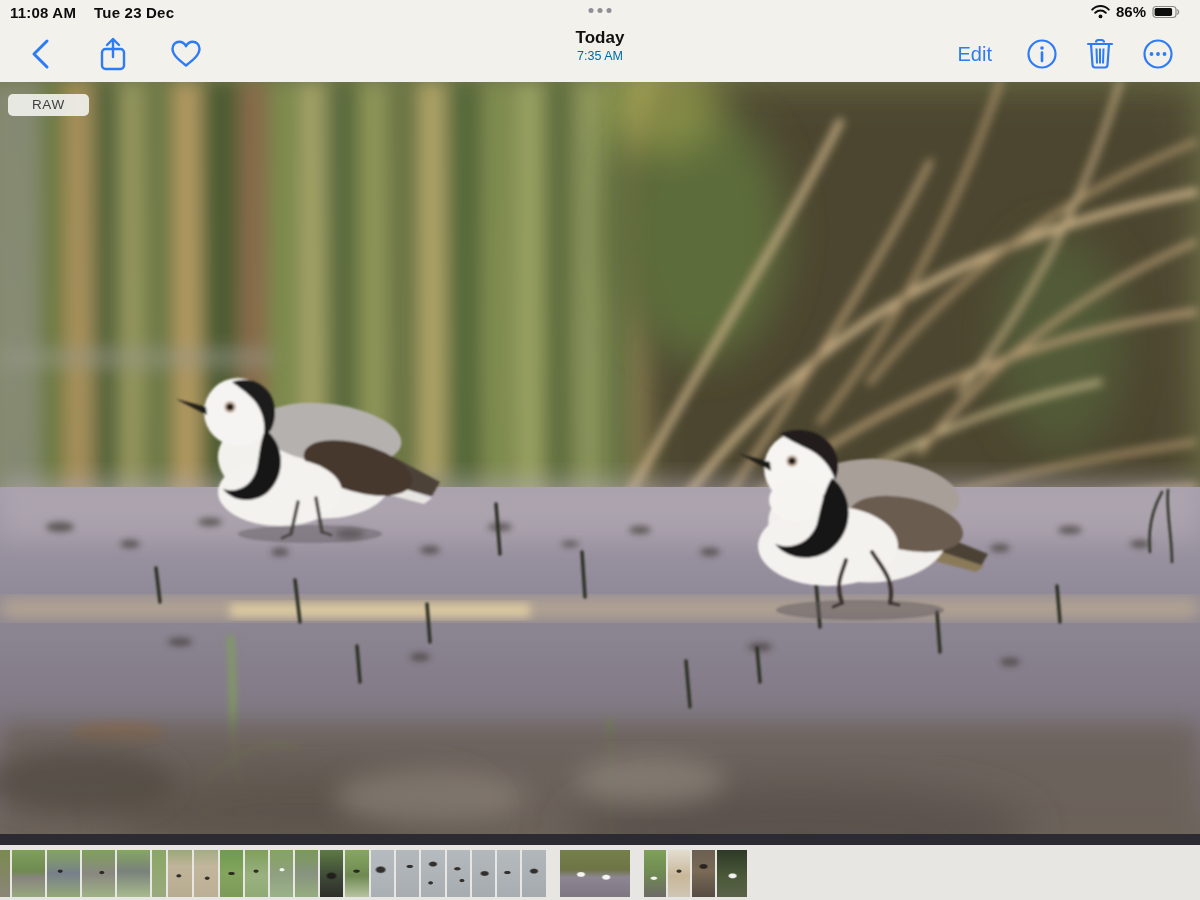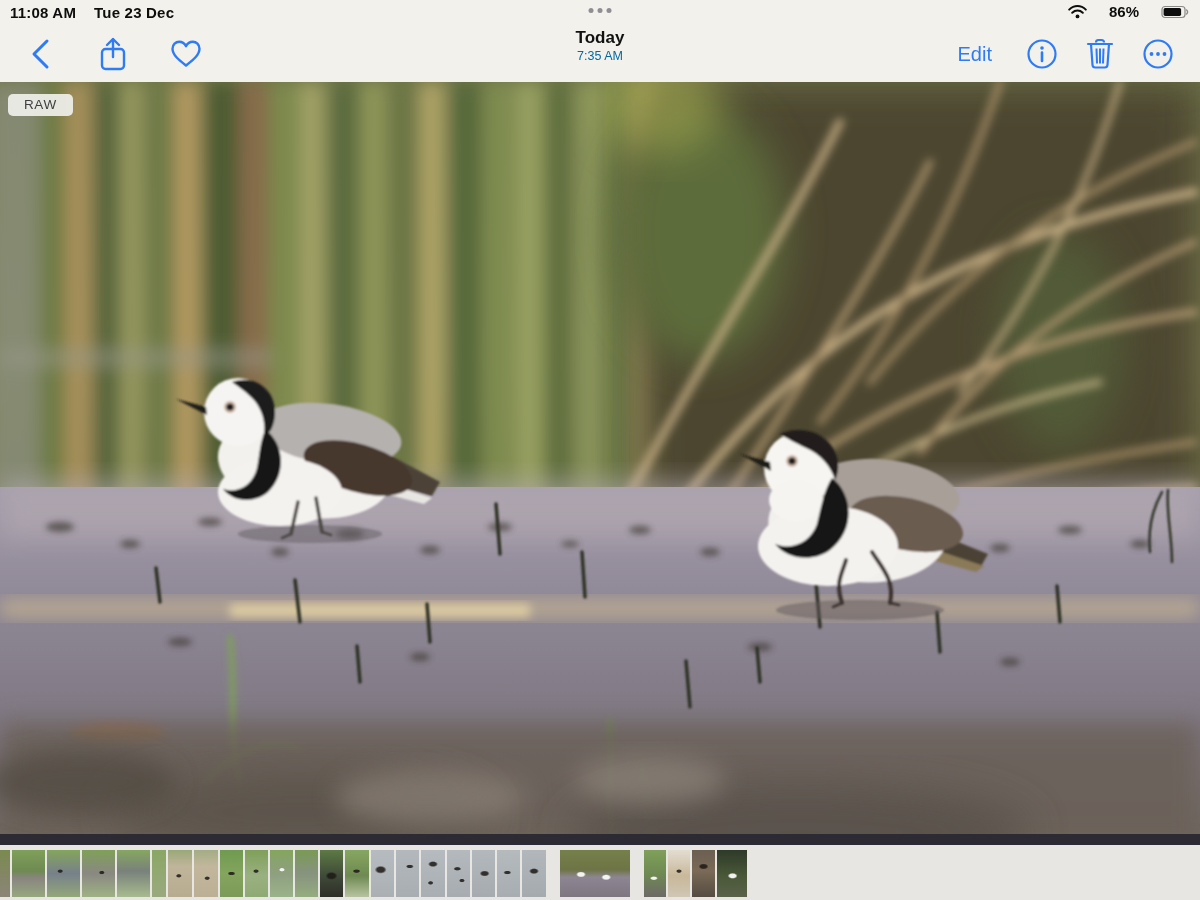--- a/index.html
+++ b/index.html
@@ -7,42 +7,42 @@
   body { font-family:"Liberation Sans", sans-serif; background:#f2f1ec; }
   .screen { position:relative; width:1200px; height:714px; }
 
   
   .chrome { position:absolute; top:0; left:0; width:1200px; height:82px; background:#f2f1ec; z-index:5; }
   .statusbar { position:relative; height:26px; }
   .status-left { position:absolute; left:10px; top:4px; font-size:15px; font-weight:700; color:#0d0d0d; letter-spacing:.2px; }
   .status-left span + span { margin-left:18px; }
   .mt-dots { position:absolute; left:50%; top:8px; transform:translateX(-50%); display:flex; gap:4px; }
   .mt-dots i { width:5px; height:5px; border-radius:50%; background:#8e8e93; }
-  .status-right { position:absolute; right:11px; top:3px; display:flex; align-items:center; gap:22px; font-size:15px; font-weight:600; color:#0d0d0d; }
+  .status-right { position:absolute; right:20px; top:3px; display:flex; align-items:center; gap:6px; font-size:15px; font-weight:600; color:#0d0d0d; }
 
   .navbar { position:relative; height:56px; }
   .nav-left { position:absolute; left:0; top:0; height:56px; display:flex; align-items:center; }
   .nav-btn { background:none; border:none; cursor:pointer; display:flex; align-items:center; justify-content:center; padding:0; }
   .nav-btn svg { display:block; }
   .btn-back { margin-left:26px; width:30px; height:34px; }
   .btn-share { margin-left:40px; width:34px; height:36px; }
   .btn-heart { margin-left:38px; width:36px; height:34px; }
   .nav-center { position:absolute; left:0; right:0; top:2px; text-align:center; pointer-events:none; }
   .title { font-size:17px; font-weight:700; color:#111; }
   .subtitle { font-size:12.5px; font-weight:400; color:#0369a1; margin-top:1px; }
   .nav-right { position:absolute; right:0; top:0; height:56px; display:flex; align-items:center; }
   .btn-edit { font-size:20px; color:var(--accent); margin-right:34px; }
   .btn-info { margin-right:28px; }
   .btn-trash { margin-right:28px; }
   .btn-more { margin-right:26px; }
 
   
   .photo { position:absolute; top:82px; left:0; width:1200px; height:763px; overflow:hidden; background:#6e7444; }
   .photo svg { display:block; }
-  .raw-badge { position:absolute; top:12px; left:8px; background:rgba(240,240,236,.92); color:#3f3f42; font-size:13.5px; font-weight:400; letter-spacing:.6px; padding:3px 16px 4px; border-radius:5px; }
+  .raw-badge { position:absolute; top:12px; left:8px; background:rgba(240,240,236,.92); color:#3f3f42; font-size:13.5px; font-weight:400; letter-spacing:.6px; padding:3px 24px 4px; border-radius:5px; }
 
   
   .filmstrip { position:absolute; top:845px; left:0; width:1200px; height:55px; background:#e7e6e3; display:flex; align-items:flex-start; padding-top:5px; }
   .thumb { height:47px; margin-right:2px; flex:0 0 auto; background-color:#9aa06a; background-size:cover; cursor:pointer; }
 </style>
 </head>
 <body>
 
 <div class="screen">
 

